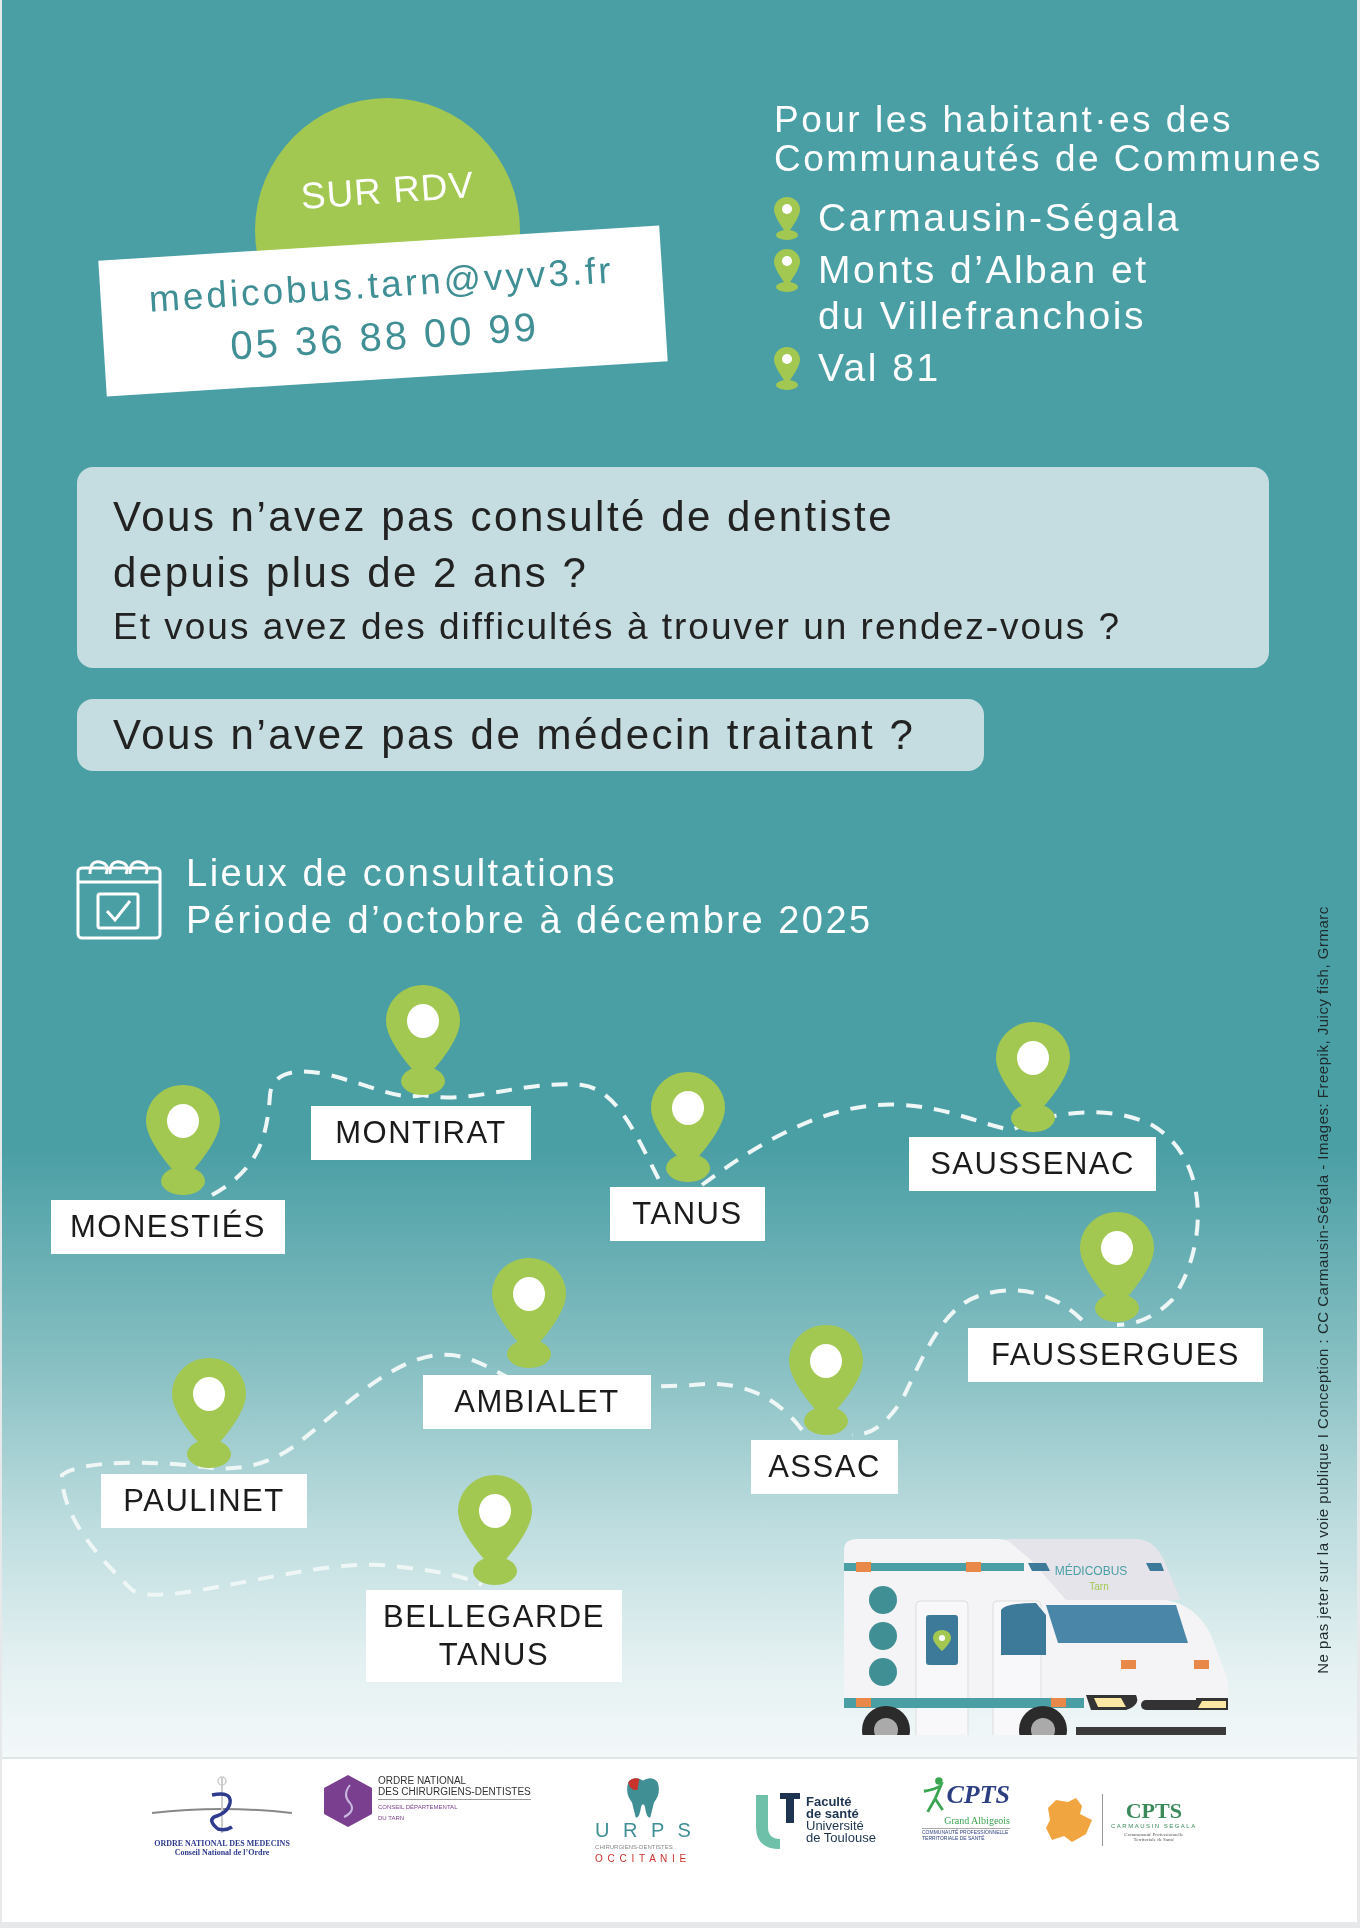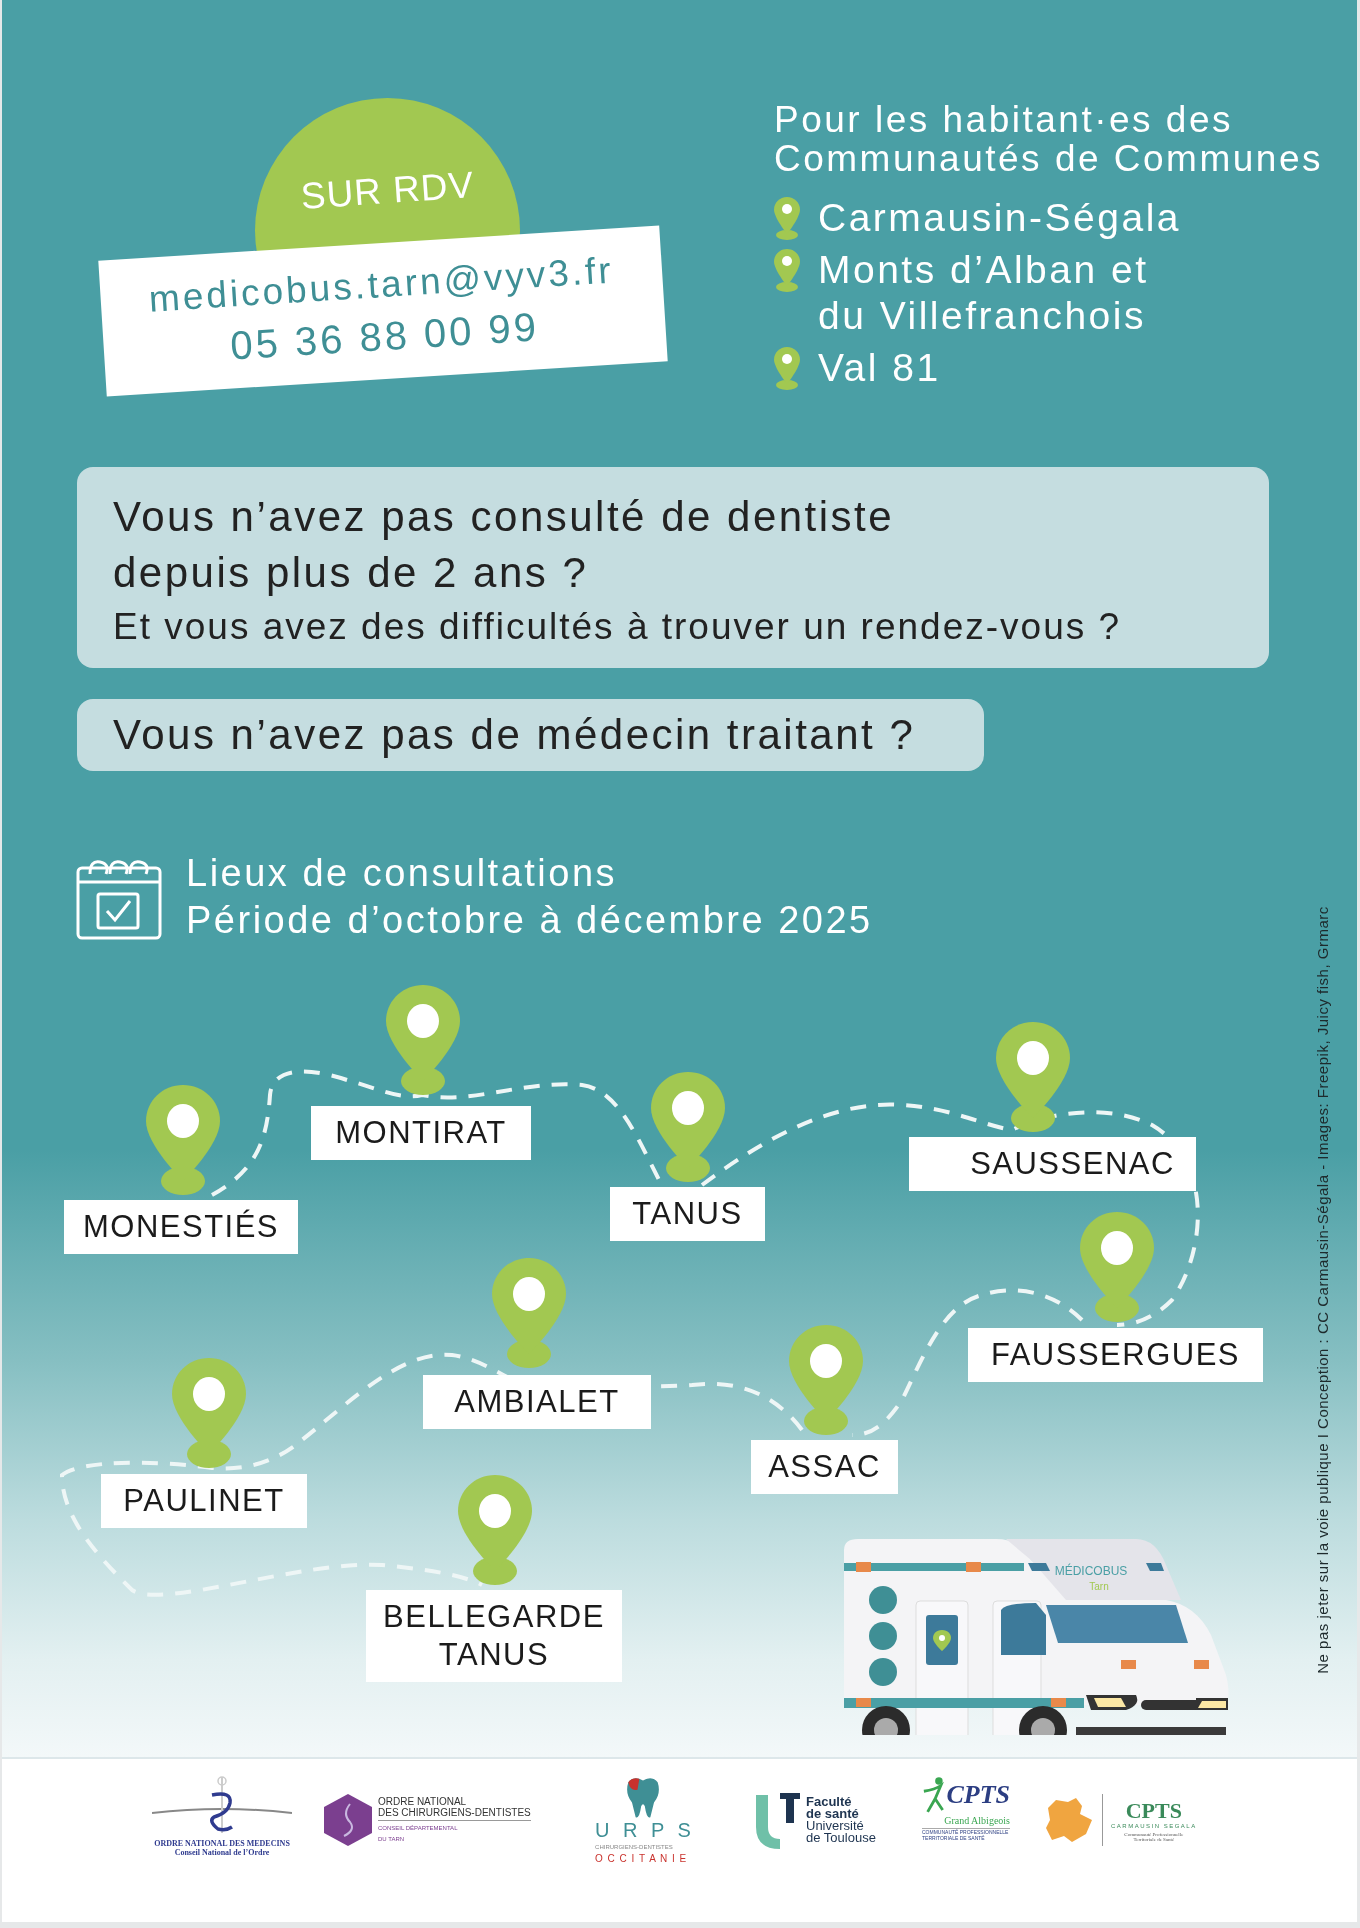--- a/index.html
+++ b/index.html
@@ -119,42 +119,42 @@
     <path d="M700 1185 C 760 1140, 830 1100, 900 1105 C 950 1108, 980 1125, 1010 1130 C 1050 1110, 1110 1105, 1150 1125 C 1210 1160, 1205 1250, 1170 1300 C 1150 1320, 1130 1325, 1115 1325"></path>
     <path d="M1080 1320 C 1050 1290, 1010 1285, 980 1295 C 940 1305, 920 1360, 900 1400 C 880 1430, 865 1435, 850 1435"></path>
     <path d="M800 1430 C 770 1390, 730 1380, 690 1385 C 650 1388, 600 1385, 550 1390 C 520 1395, 490 1360, 450 1355 C 400 1350, 350 1400, 300 1440 C 270 1465, 240 1470, 210 1468 C 150 1460, 80 1460, 60 1475 C 60 1520, 100 1560, 130 1590 C 160 1610, 300 1560, 380 1565 C 430 1570, 460 1575, 480 1585"></path>
   </svg>
 
   <svg class="pin" style="left:144px;top:1085px;" viewBox="0 0 74 110">
       <ellipse cx="37" cy="96" rx="22" ry="14" fill="#a2c851"></ellipse>
       <path d="M37 0C16.6 0 0 16 0 36 0 60 37 96 37 96S74 60 74 36C74 16 57.4 0 37 0z" fill="#a2c851"></path>
       <ellipse cx="37" cy="36" rx="16" ry="17" fill="#fff"></ellipse>
     </svg>
-  <div class="label" style="left:62px;top:1200px;width:234px;">MONESTIÉS</div>
+  <div class="label" style="left:49px;top:1200px;width:234px;">MONESTIÉS</div>
 
   <svg class="pin" style="left:384px;top:985px;" viewBox="0 0 74 110">
       <ellipse cx="37" cy="96" rx="22" ry="14" fill="#a2c851"></ellipse>
       <path d="M37 0C16.6 0 0 16 0 36 0 60 37 96 37 96S74 60 74 36C74 16 57.4 0 37 0z" fill="#a2c851"></path>
       <ellipse cx="37" cy="36" rx="16" ry="17" fill="#fff"></ellipse>
     </svg>
   <div class="label" style="left:309px;top:1106px;width:220px;">MONTIRAT</div>
 
   <svg class="pin" style="left:649px;top:1072px;" viewBox="0 0 74 110">
       <ellipse cx="37" cy="96" rx="22" ry="14" fill="#a2c851"></ellipse>
       <path d="M37 0C16.6 0 0 16 0 36 0 60 37 96 37 96S74 60 74 36C74 16 57.4 0 37 0z" fill="#a2c851"></path>
       <ellipse cx="37" cy="36" rx="16" ry="17" fill="#fff"></ellipse>
     </svg>
   <div class="label" style="left:608px;top:1187px;width:155px;">TANUS</div>
 
   <svg class="pin" style="left:994px;top:1022px;" viewBox="0 0 74 110">
       <ellipse cx="37" cy="96" rx="22" ry="14" fill="#a2c851"></ellipse>
       <path d="M37 0C16.6 0 0 16 0 36 0 60 37 96 37 96S74 60 74 36C74 16 57.4 0 37 0z" fill="#a2c851"></path>
       <ellipse cx="37" cy="36" rx="16" ry="17" fill="#fff"></ellipse>
     </svg>
-  <div class="label" style="left:907px;top:1137px;width:247px;padding-left:40px;">SAUSSENAC</div>
+  <div class="label" style="left:907px;top:1137px;width:247px;">SAUSSENAC</div>
 
   <svg class="pin" style="left:1078px;top:1212px;" viewBox="0 0 74 110">
       <ellipse cx="37" cy="96" rx="22" ry="14" fill="#a2c851"></ellipse>
       <path d="M37 0C16.6 0 0 16 0 36 0 60 37 96 37 96S74 60 74 36C74 16 57.4 0 37 0z" fill="#a2c851"></path>
       <ellipse cx="37" cy="36" rx="16" ry="17" fill="#fff"></ellipse>
     </svg>
   <div class="label" style="left:966px;top:1328px;width:295px;">FAUSSERGUES</div>
 
   <svg class="pin" style="left:490px;top:1258px;" viewBox="0 0 74 110">
       <ellipse cx="37" cy="96" rx="22" ry="14" fill="#a2c851"></ellipse>
@@ -230,21 +230,21 @@
     <svg width="140" height="60" viewBox="0 0 140 60">
       <path d="M0 38 Q70 30 140 38" stroke="#888" stroke-width="2" fill="none"></path>
       <line x1="70" y1="2" x2="70" y2="58" stroke="#ccc" stroke-width="2"></line>
       <circle cx="70" cy="6" r="4" fill="none" stroke="#ccc" stroke-width="1.5"></circle>
       <path d="M60 20 Q80 16 78 28 Q76 38 62 42 Q56 46 66 54 Q74 56 80 52" stroke="#2f3b8f" stroke-width="3.5" fill="none"></path>
     </svg>
     <div style="font-family:'Liberation Serif',serif;font-size:8px;color:#2f3b8f;text-align:center;font-weight:bold;">ORDRE NATIONAL DES MEDECINS</div>
     <div style="font-family:'Liberation Serif',serif;font-size:8px;color:#2f3b8f;text-align:center;font-weight:bold;">Conseil National de l’Ordre</div>
   </div>
 
-  <div class="logo" style="left:322px;width:215px;display:flex;align-items:center;">
+  <div class="logo" style="left:322px;width:215px;display:flex;">
     <svg width="48" height="52" viewBox="0 0 48 52">
         <polygon points="24,0 48,13 48,39 24,52 0,39 0,13" fill="#7b3f8f"></polygon>
         <path d="M26 10 Q18 20 26 28 Q32 36 20 42" stroke="#c9b8e0" stroke-width="2" fill="none"></path>
       </svg>
     <div style="margin-left:6px;line-height:11px;">
       <div style="font-size:10px;color:#333;">ORDRE NATIONAL</div>
       <div style="font-size:10px;color:#333;border-bottom:1px solid #999;padding-bottom:2px;">DES CHIRURGIENS-DENTISTES</div>
       <div style="font-size:6px;color:#7b3f8f;margin-top:2px;">CONSEIL DÉPARTEMENTAL</div>
       <div style="font-size:6px;color:#7b3f8f;">DU TARN</div>
     </div>

